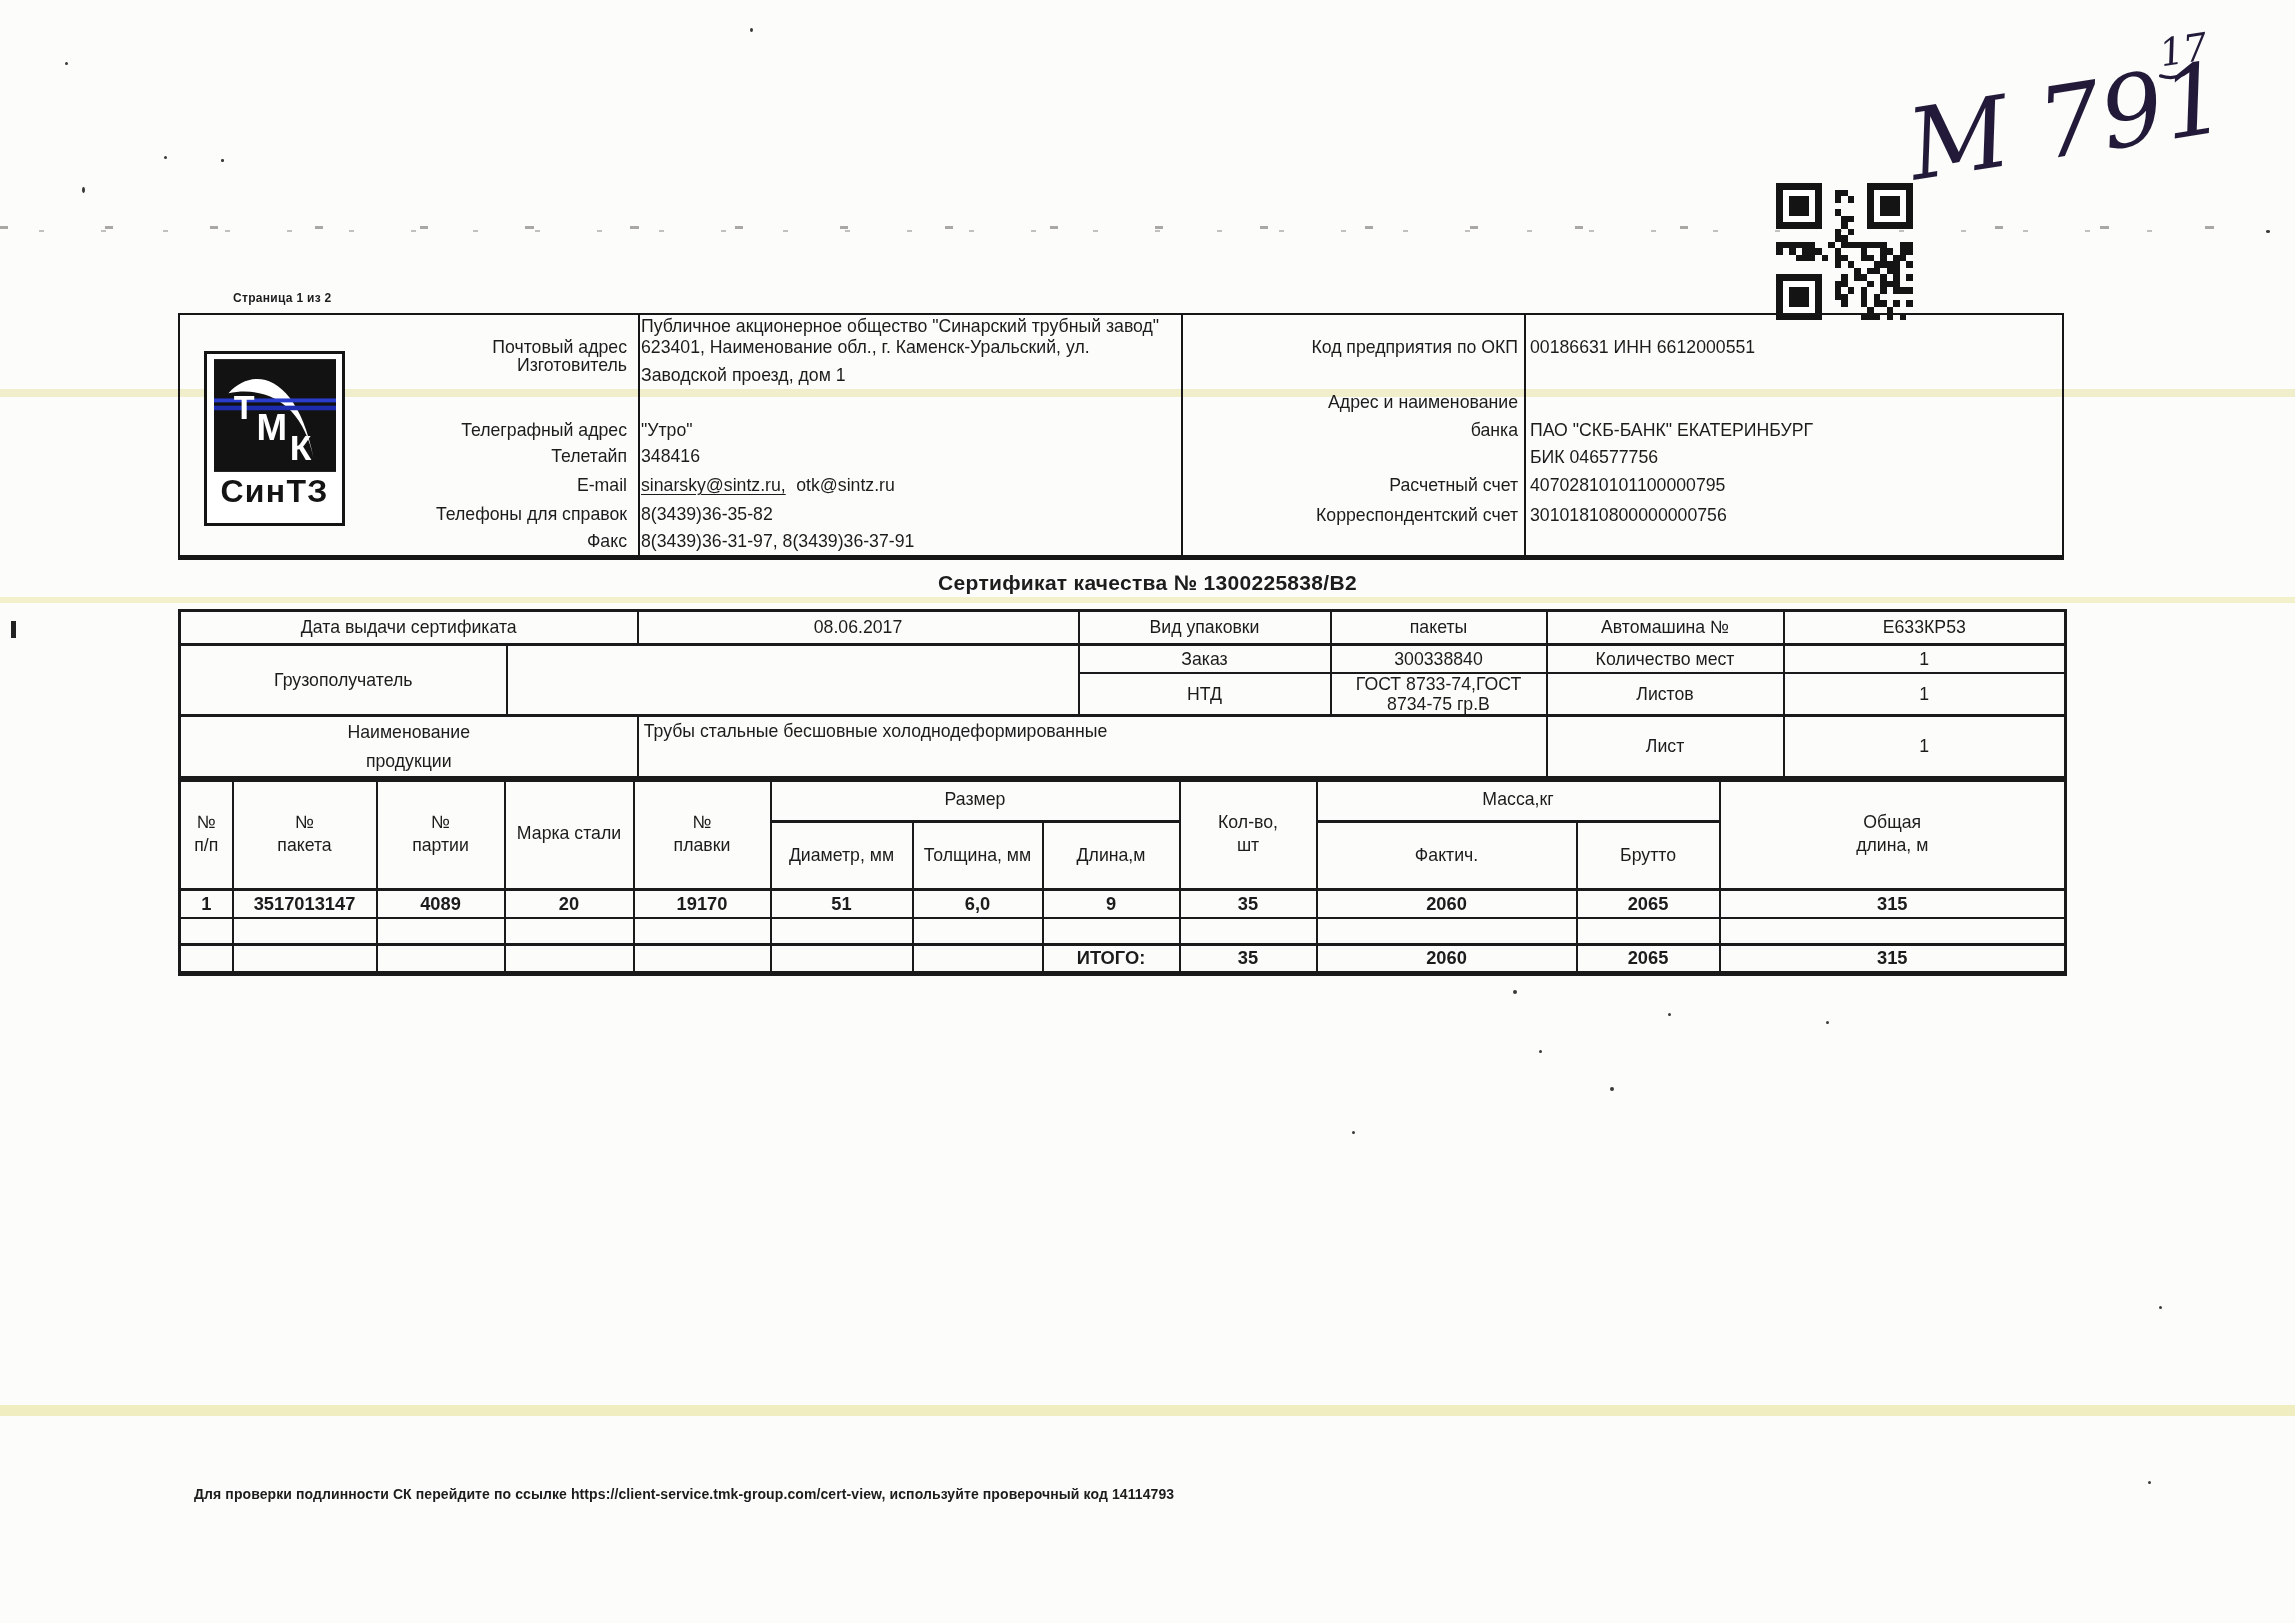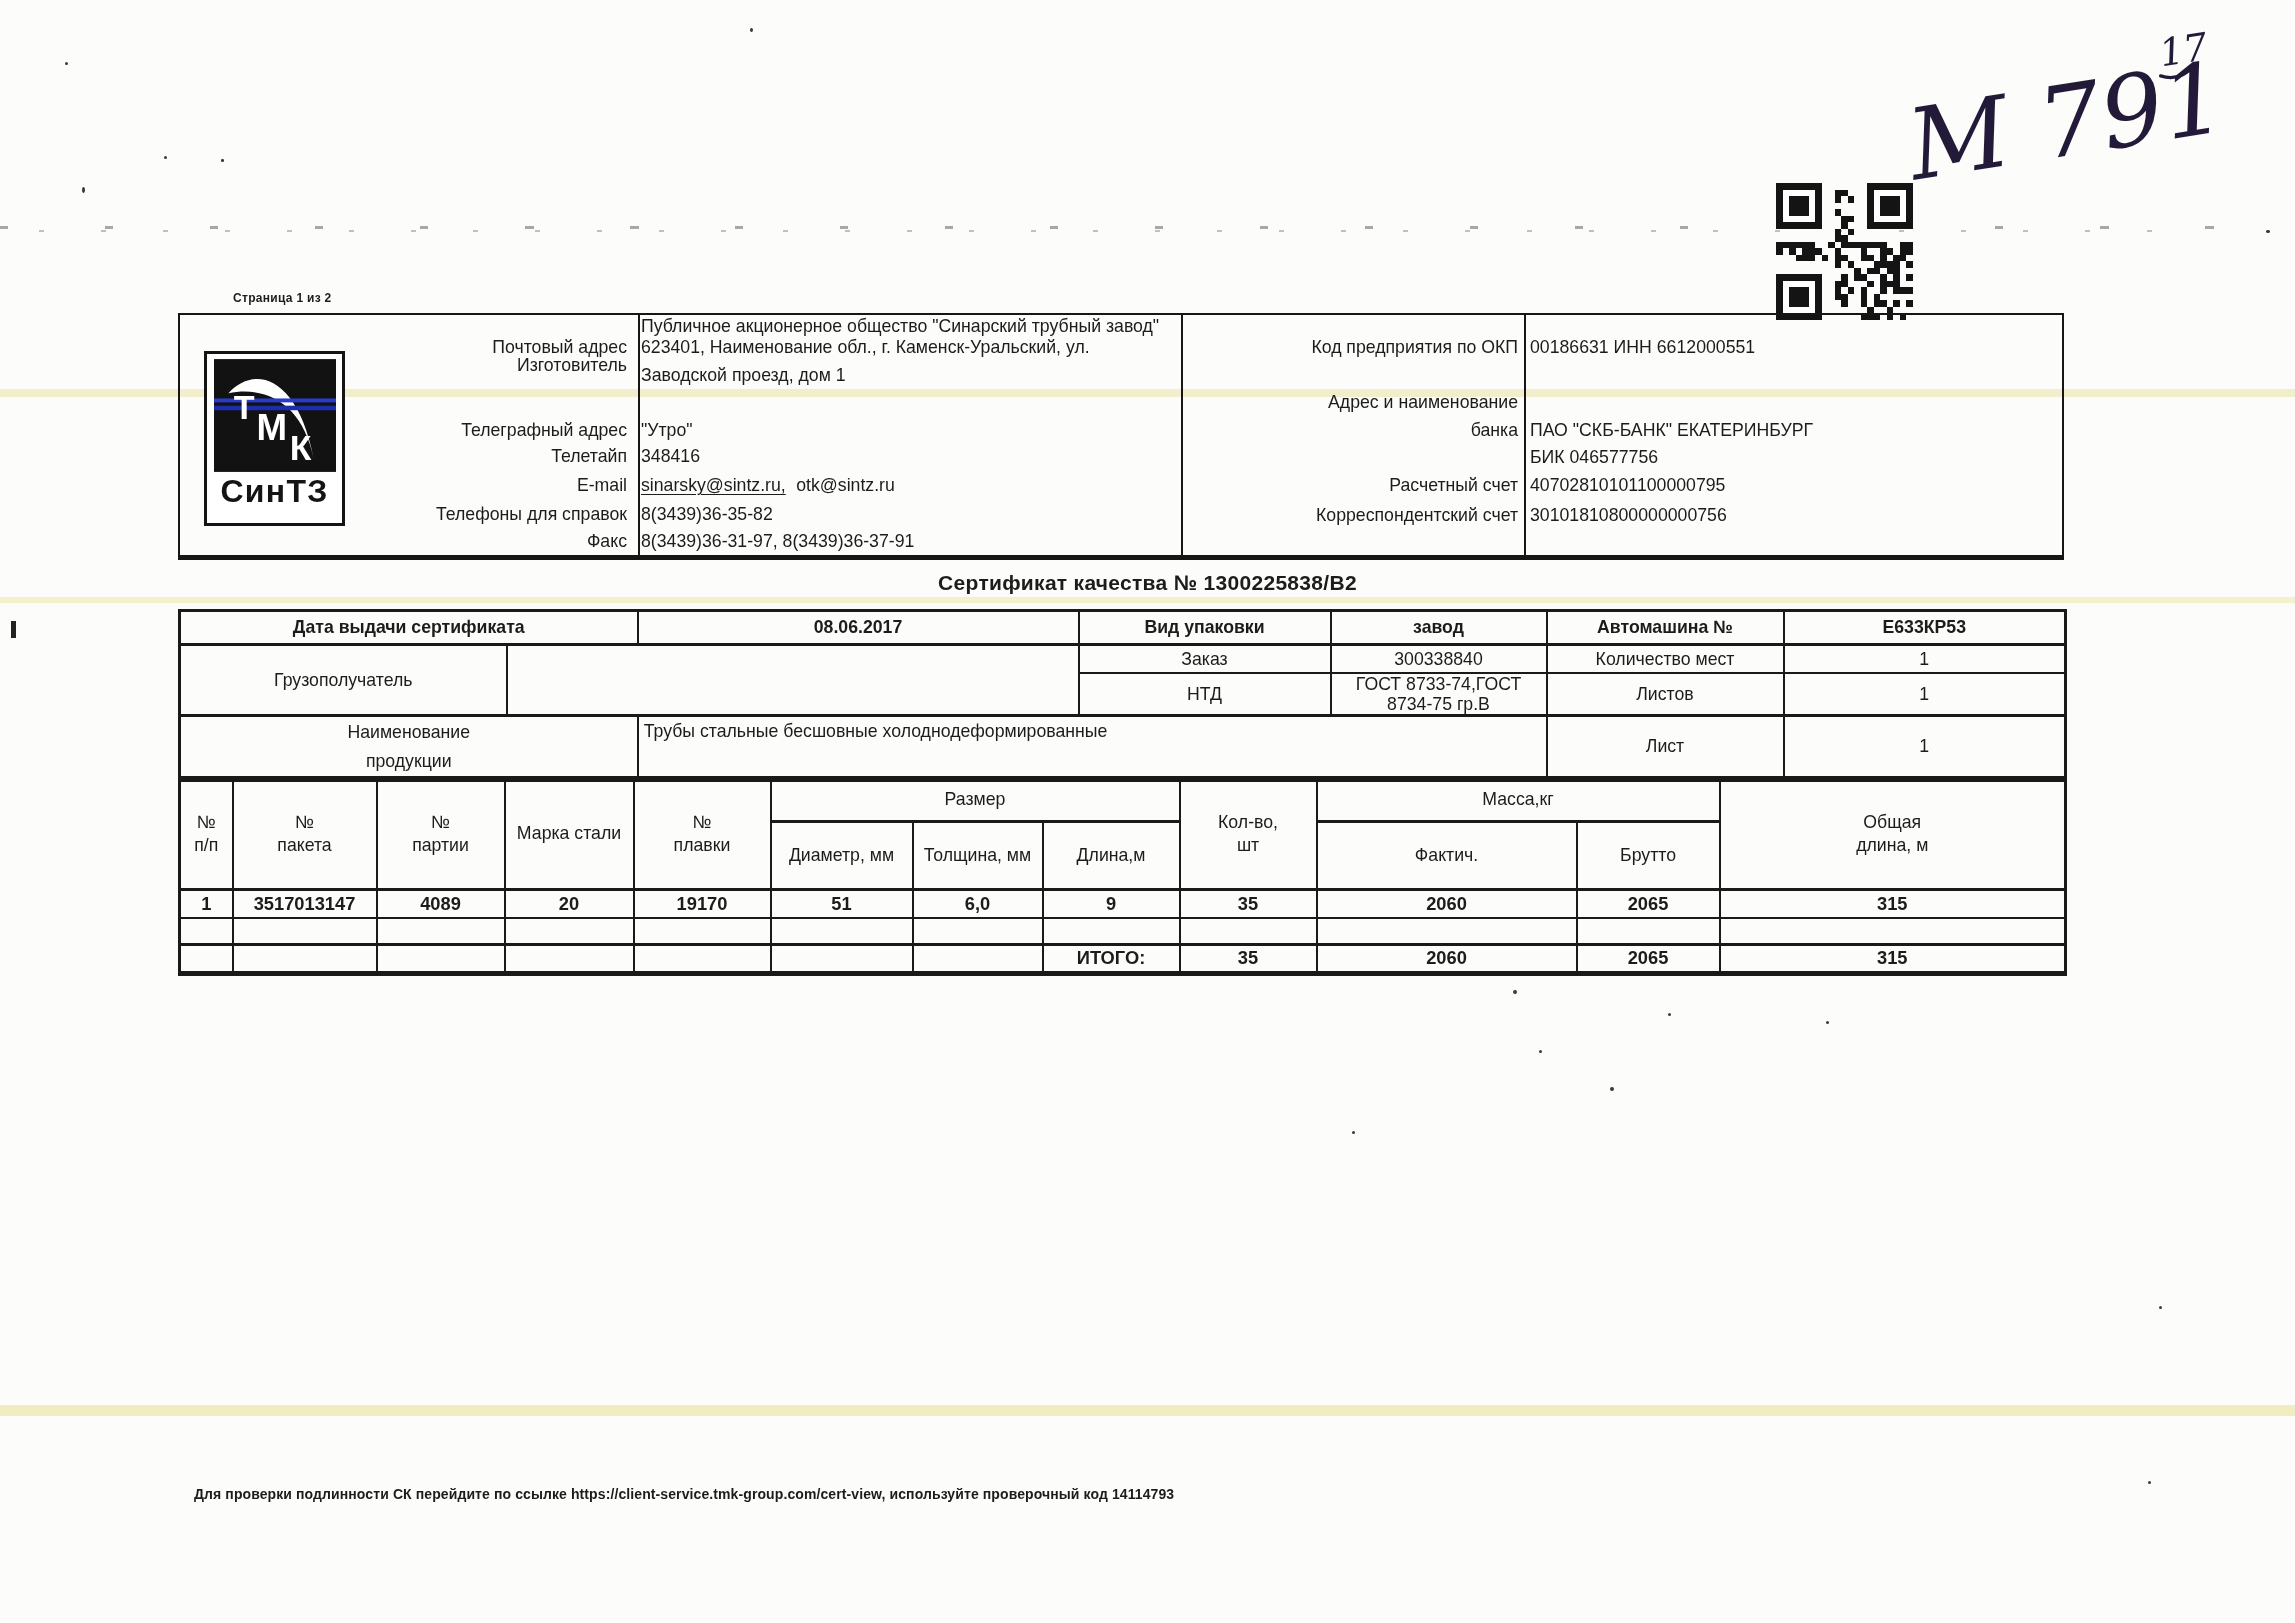--- a/index.html
+++ b/index.html
@@ -47,21 +47,21 @@
   
   #cert-title{left:0;top:571px;width:2295px;text-align:center;font-size:21px;font-weight:bold;letter-spacing:0.3px;}
 
   
   table.doc{border-collapse:collapse;table-layout:fixed;font-size:17.7px;color:#1c1c1c;}
   table.doc td,table.doc th{border:2px solid #1a1a1a;padding:0 3.9px;overflow:hidden;
       font-weight:500;text-align:center;vertical-align:middle;}
   .pre{white-space:pre-line;}
 
   #info-table{left:178px;top:609px;width:1886px;border:3.9px solid #1a1a1a;border-bottom-width:5.2px;}
-  #info-table tr.r1 td{border-bottom-width:3.3px;height:31px;font-weight:bold;}
+  #info-table tr.r1 td{border-bottom-width:3.3px;height:31px;}
   #info-table tr.r2 td{height:26px;}
   #info-table tr.r3 td{border-top-width:2.6px;height:39px;line-height:20px;}
   #info-table tr.r4 td{border-top-width:3.9px;height:56px;}
   #info-table td.prod-lbl{line-height:29px;}
   #info-table td.prod-val{text-align:left;vertical-align:top;padding:3.9px 1.3px 0 5.2px;}
 
   #main-table{left:178px;top:776px;width:1886px;border:3.9px solid #1a1a1a;border-bottom-width:5.2px;}
   #main-table thead th{line-height:23px;}
   #main-table tr.h1 th{height:41px;}
   #main-table tr.h1 th.grp{border-bottom-width:3.3px;}
@@ -174,21 +174,21 @@
         <col style="width:252px">
       <col style="width:216px">
         <col style="width:237px">
         <col style="width:282px">
     </colgroup>
     <tbody>
         <tr class="r1">
       <td colspan="2">Дата выдачи сертификата</td>
       <td>08.06.2017</td>
       <td>Вид упаковки</td>
-      <td>завод</td>
+      <td>пакеты</td>
       <td>Автомашина №</td>
       <td>Е633КР53</td>
     </tr>
     <tr class="r2">
       <td rowspan="2">Грузополучатель</td>
       <td rowspan="2" colspan="2"></td>
       <td>Заказ</td>
       <td>300338840</td>
       <td>Количество мест</td>
       <td>1</td>

